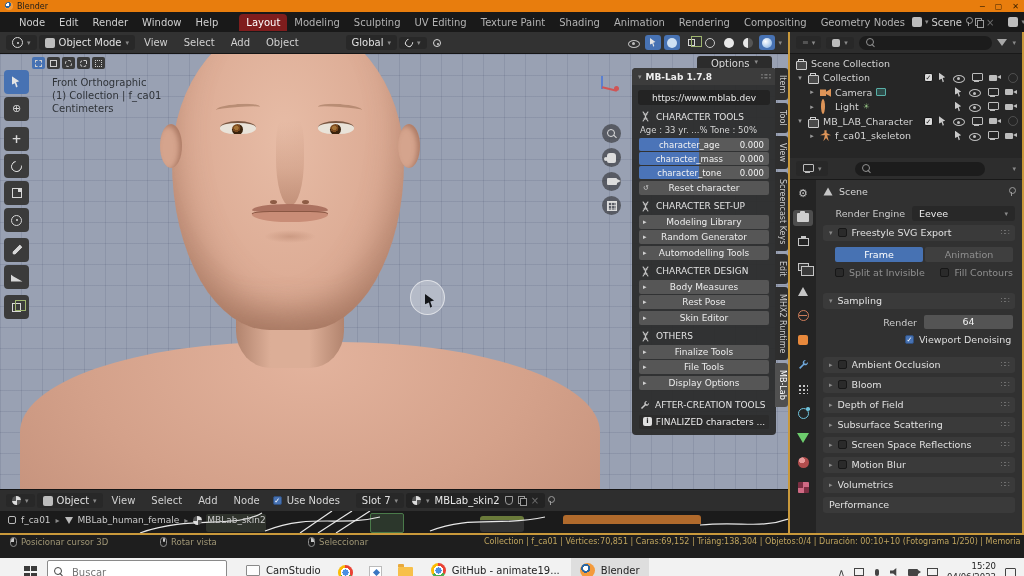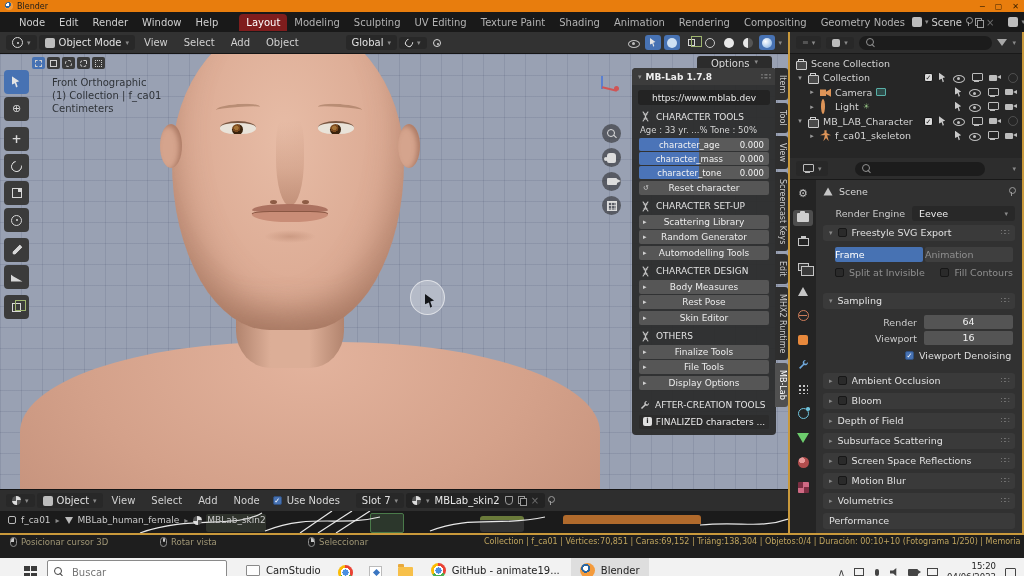--- a/index.html
+++ b/index.html
@@ -223,21 +223,21 @@
 .pt-tex{width:11px;height:11px;background:conic-gradient(#d06a84 0 25%,#7c2e42 25% 50%,#d06a84 50% 75%,#7c2e42 75%);border-radius:1px}
 .pbody{flex:1;background:#313131;padding:4px 7px 0 7px;font-size:9.5px;color:#d6d6d6;overflow:hidden}
 .scenerow{display:flex;align-items:center;gap:6px;margin:2px 0 9px}
 .frow{display:flex;align-items:center;margin:2px 0}
 .flabel{width:82px;text-align:right;margin-right:7px;color:#cbcbcb;flex:none}
 .fdd{flex:1;background:#282828;border-radius:3px;padding:2px 7px;display:flex;align-items:center;color:#ececec}
 .phead{display:flex;align-items:center;gap:5px;background:#3a3a3a;border-radius:3px;height:16.5px;padding:0 6px;margin-top:3.5px;color:#e0e0e0}
 .phead .t{flex:1;white-space:nowrap;overflow:hidden}
 .pin{padding:4px 2px 6px 12px}
 .segrow{display:flex;gap:2px;margin:2px 0}
-.seg{flex:1;background:#3f3f3f;color:#8f8f8f;border-radius:2px;height:15px;line-height:15px}
+.seg{flex:1;text-align:center;background:#3f3f3f;color:#8f8f8f;border-radius:2px;height:15px;line-height:15px}
 .seg.on{background:#4772b3;color:#fff}
 .cbrow{display:flex;align-items:center;gap:5px;margin:5px 0;color:#8f8f8f}
 .nfield{flex:1;background:#545454;border-radius:2px;text-align:center;height:14px;line-height:14px;color:#f2f2f2}
 </style>
 </head>
 <body>
 
 <svg width="0" height="0" style="position:absolute">
     <defs>
 <symbol id="i-dna" viewBox="0 0 16 16">
@@ -497,21 +497,21 @@
             </div>
 
           <div class="mb-sec">
             <svg>
                 <use href="#i-dna"></use>
               </svg>
             <span>CHARACTER SET-UP</span>
           </div>
           <div class="mbtn">
               <span class="arr">▸</span>
-              <span>Scattering Library</span>
+              <span>Modeling Library</span>
             </div>
           <div class="mbtn">
               <span class="arr">▸</span>
               <span>Random Generator</span>
             </div>
           <div class="mbtn">
               <span class="arr">▸</span>
               <span>Automodelling Tools</span>
             </div>
 
@@ -818,24 +818,20 @@
           <div class="phead">
             <span class="dd-car">▾</span>
               <span class="t">Sampling</span>
               <span class="grip">∷∷</span>
           </div>
           <div class="pin" style="padding-bottom:3px">
             <div class="frow">
               <span class="flabel">Render</span>
               <span class="nfield">64</span>
             </div>
-            <div class="frow">
-              <span class="flabel">Viewport</span>
-              <span class="nfield">16</span>
-            </div>
             <div class="cbrow" style="margin-left:70px;color:#dedede">
               <span class="cb blue">✓</span>
               <span>Viewport Denoising</span>
             </div>
           </div>
 
           <div class="phead">
               <span class="dd-car">▸</span>
               <span class="cb"></span>
               <span class="t">Ambient Occlusion</span>

